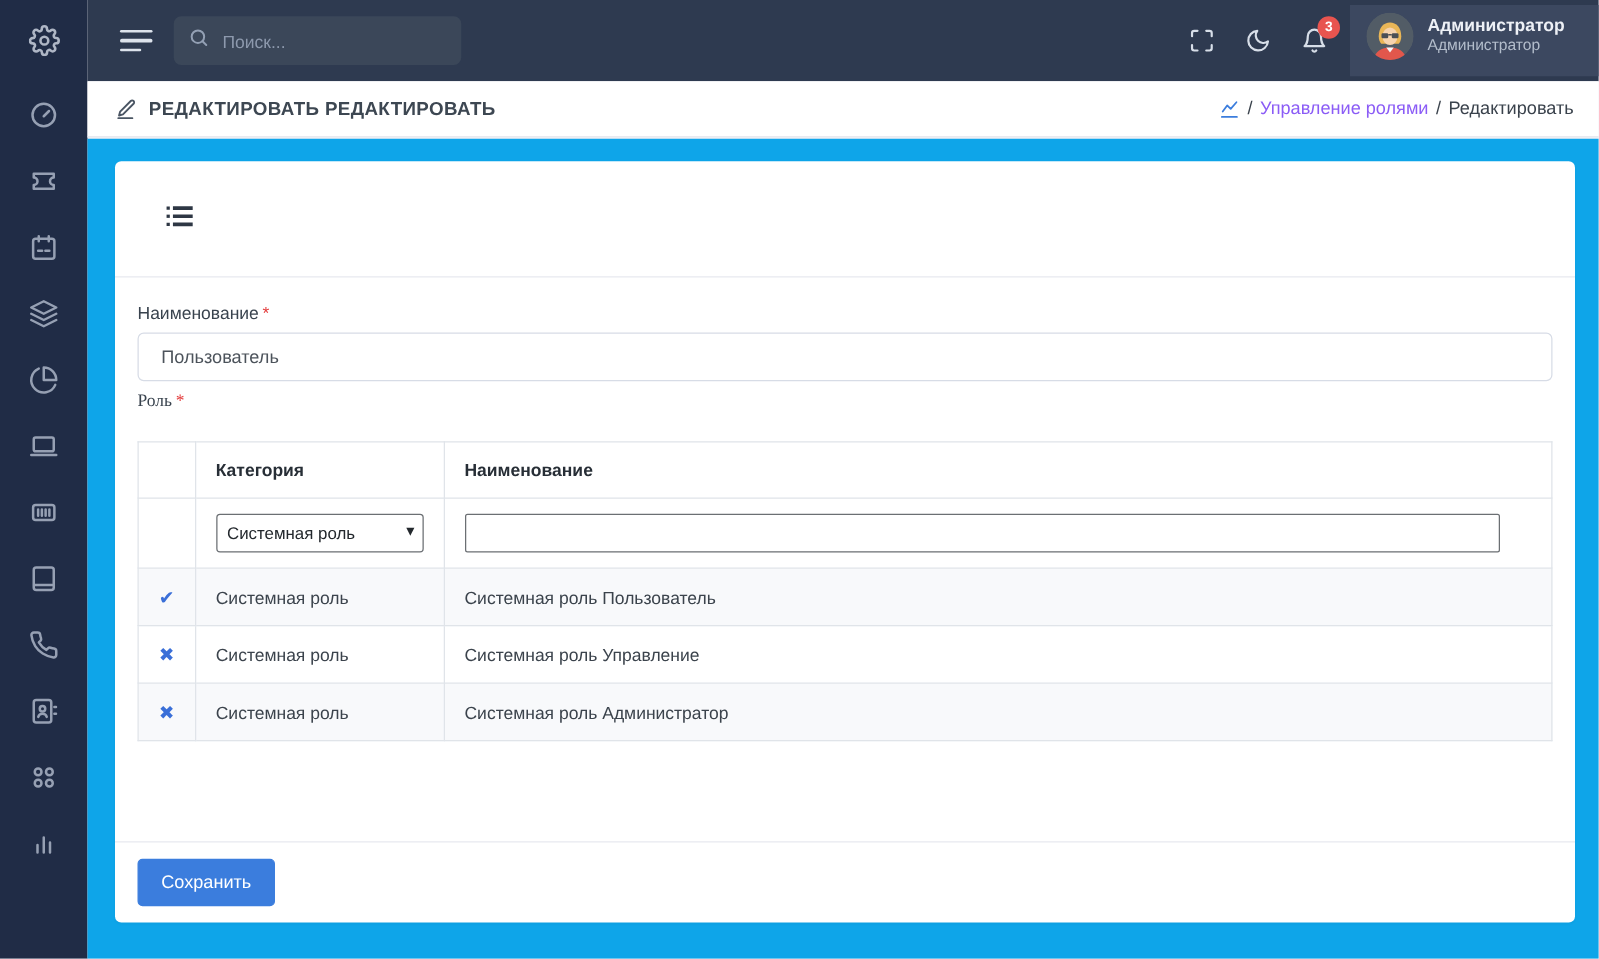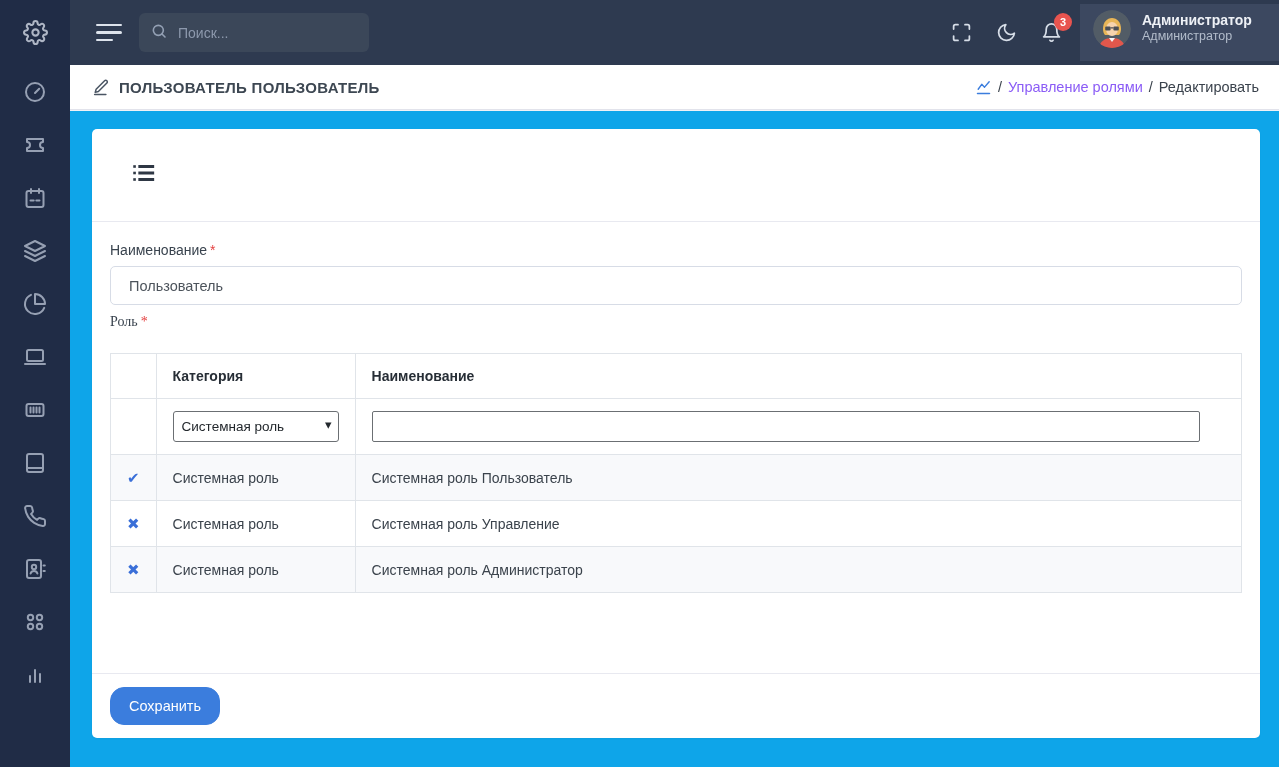--- a/index.html
+++ b/index.html
@@ -77,21 +77,21 @@
   .select-wrap select { width: 166px; height: 31px; border: 1px solid #6b6f73; border-radius: 3px;
     font-size: 13.5px; color: #23282d; padding: 0 22px 0 8px; background: #fff; outline: none;
     -webkit-appearance: none; appearance: none; font-family: inherit; }
   .select-wrap .chev { position: absolute; right: 7px; top: 6px; pointer-events: none; color: #23282d; font-size: 13px; }
   .filter-input { width: calc(100% - 25px); height: 31px; border: 1px solid #6b6f73; border-radius: 2px;
     padding: 0 8px; font-size: 13.5px; outline: none; font-family: inherit; display: block; }
   .mark { font-size: 15px; font-weight: bold; color: #3a6fd8; cursor: pointer; line-height: 1; }
 
   .card-footer { border-top: 1px solid #e8e9f0; padding: 13px 18px; }
   .btn-save { background: #3b7ddd; border: 1px solid #3b7ddd; color: #fff; font-size: 14.5px;
-    padding: 10px 18px; border-radius: 14px; cursor: pointer; font-family: inherit; }
+    padding: 10px 18px; border-radius: 4px; cursor: pointer; font-family: inherit; }
 </style>
 </head>
 <body>
 
 <div class="app">
 
   <nav class="sidebar">
     <div class="logo-item side-item">
       <span>
         <svg width="25" height="25" viewBox="0 0 24 24" fill="none" stroke="currentColor" stroke-width="2" stroke-linecap="round" stroke-linejoin="round">
@@ -256,21 +256,21 @@
       </span>
     </div>
   </header>
 
   <div class="titlebar">
     <div class="page-title">
       <svg width="18" height="18" viewBox="0 0 24 24" fill="none" stroke="currentColor" stroke-width="2" stroke-linecap="round" stroke-linejoin="round">
           <path d="M16.8 3.7a2.1 2.1 0 0 1 3 3L8.5 18l-4.2 1.2L5.5 15 16.8 3.7z"></path>
           <path d="M3.5 22h15"></path>
         </svg>
-      <span>ПОЛЬЗОВАТЕЛЬ ПОЛЬЗОВАТЕЛЬ</span>
+      <span>РЕДАКТИРОВАТЬ РЕДАКТИРОВАТЬ</span>
     </div>
     <div class="breadcrumb">
       <span class="crumb-icon">
         <svg width="17" height="17" viewBox="0 0 24 24" fill="none" stroke="currentColor" stroke-width="2" stroke-linecap="round" stroke-linejoin="round">
             <path d="M3.5 20.5h17"></path>
             <polyline points="4.5 14.5 9.5 7.5 13.5 11.5 20 4"></polyline>
           </svg>
       </span>
       <span>/</span>
       <a>Управление ролями</a>

